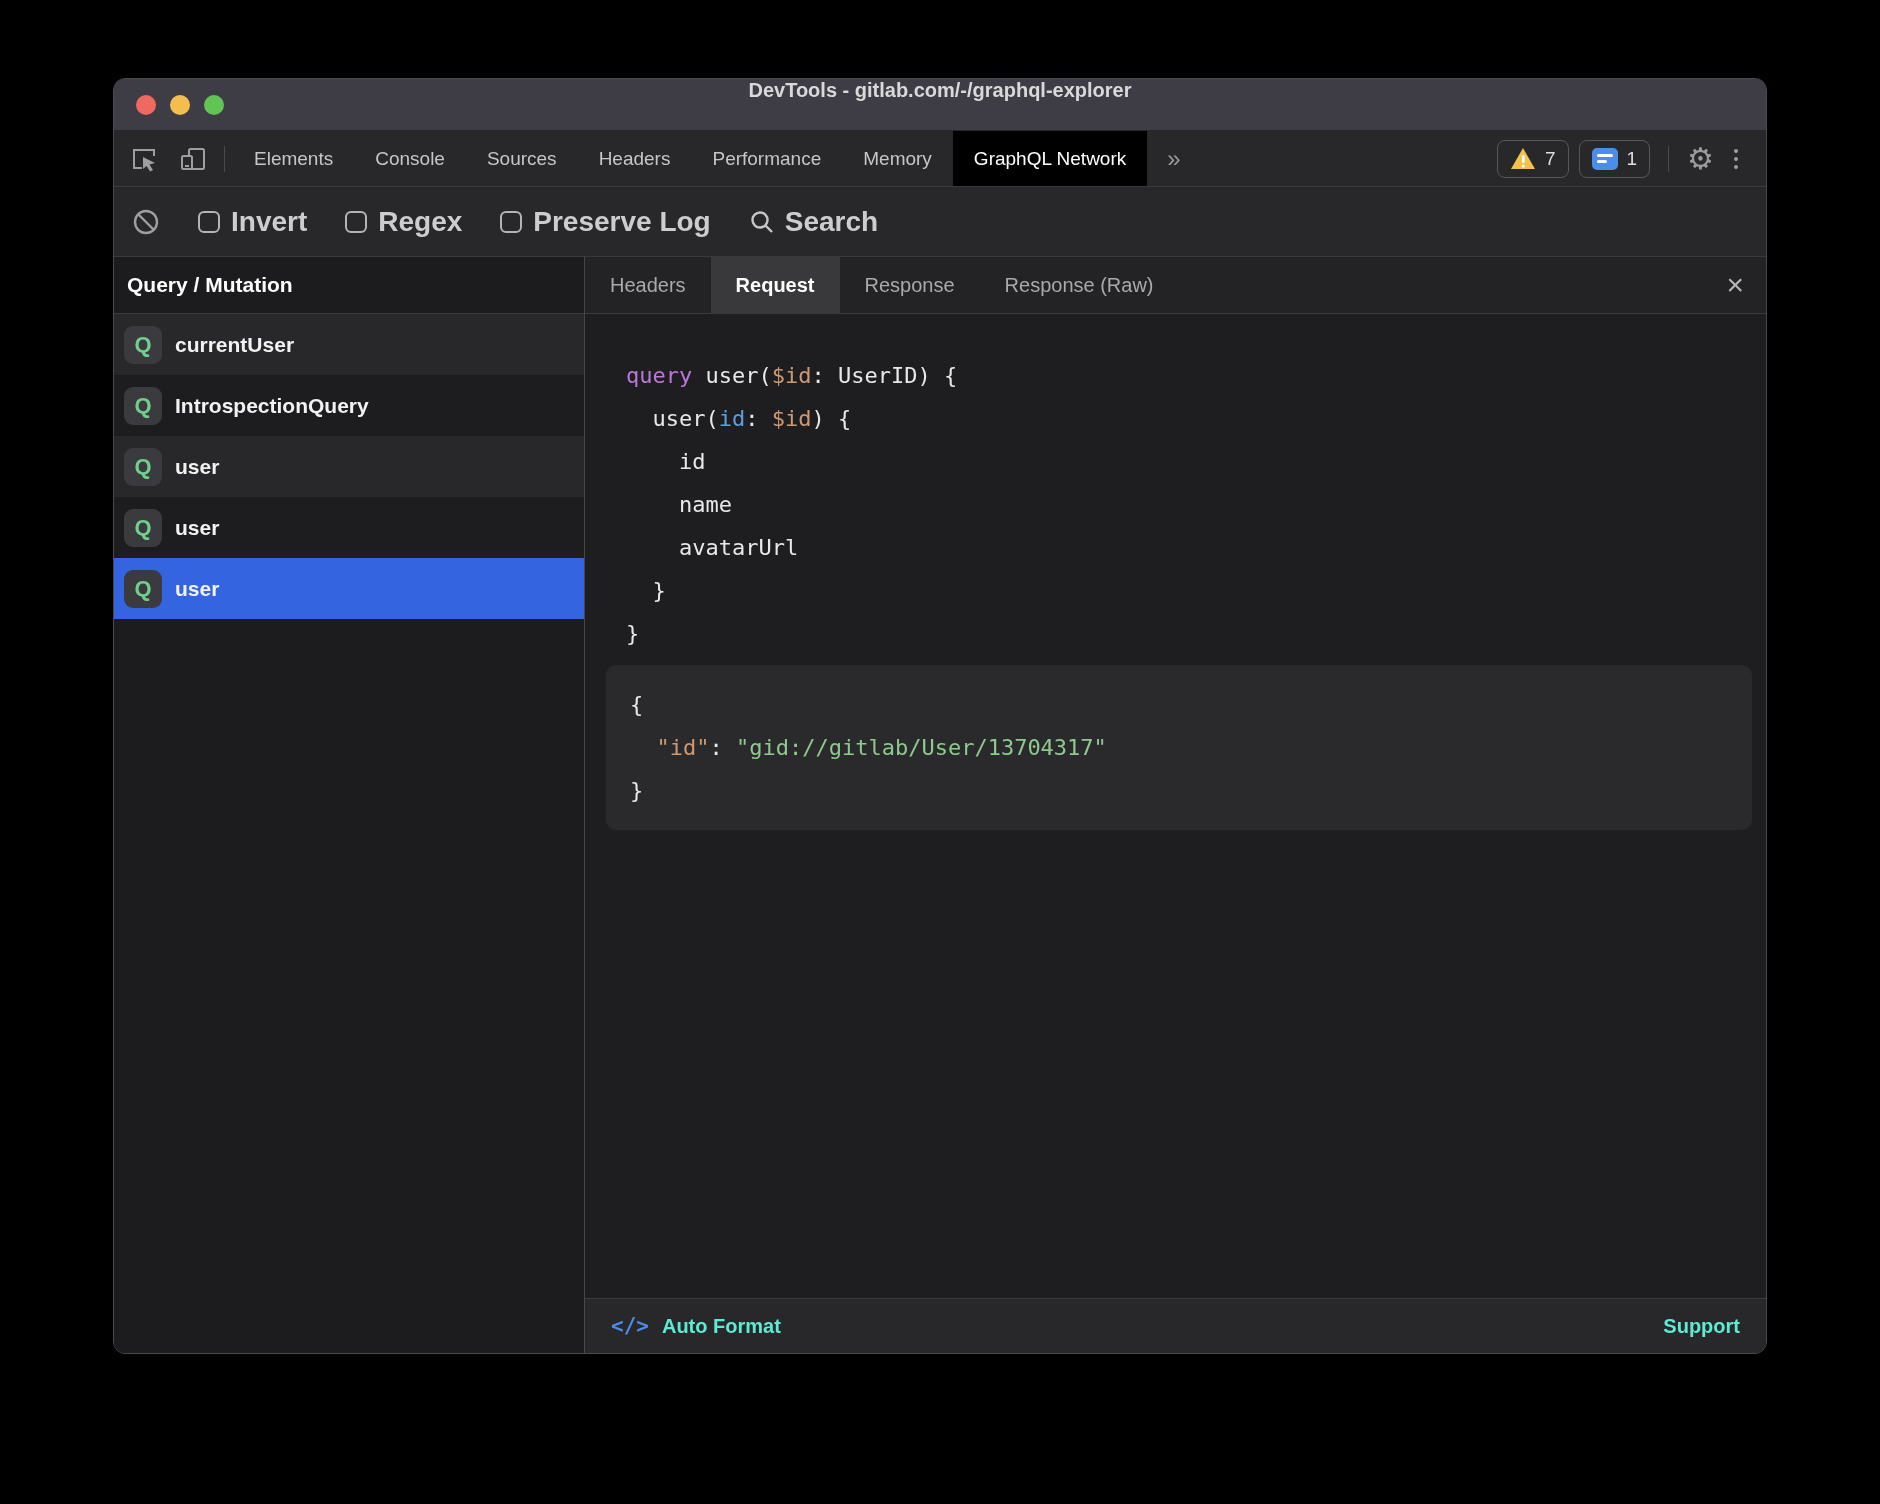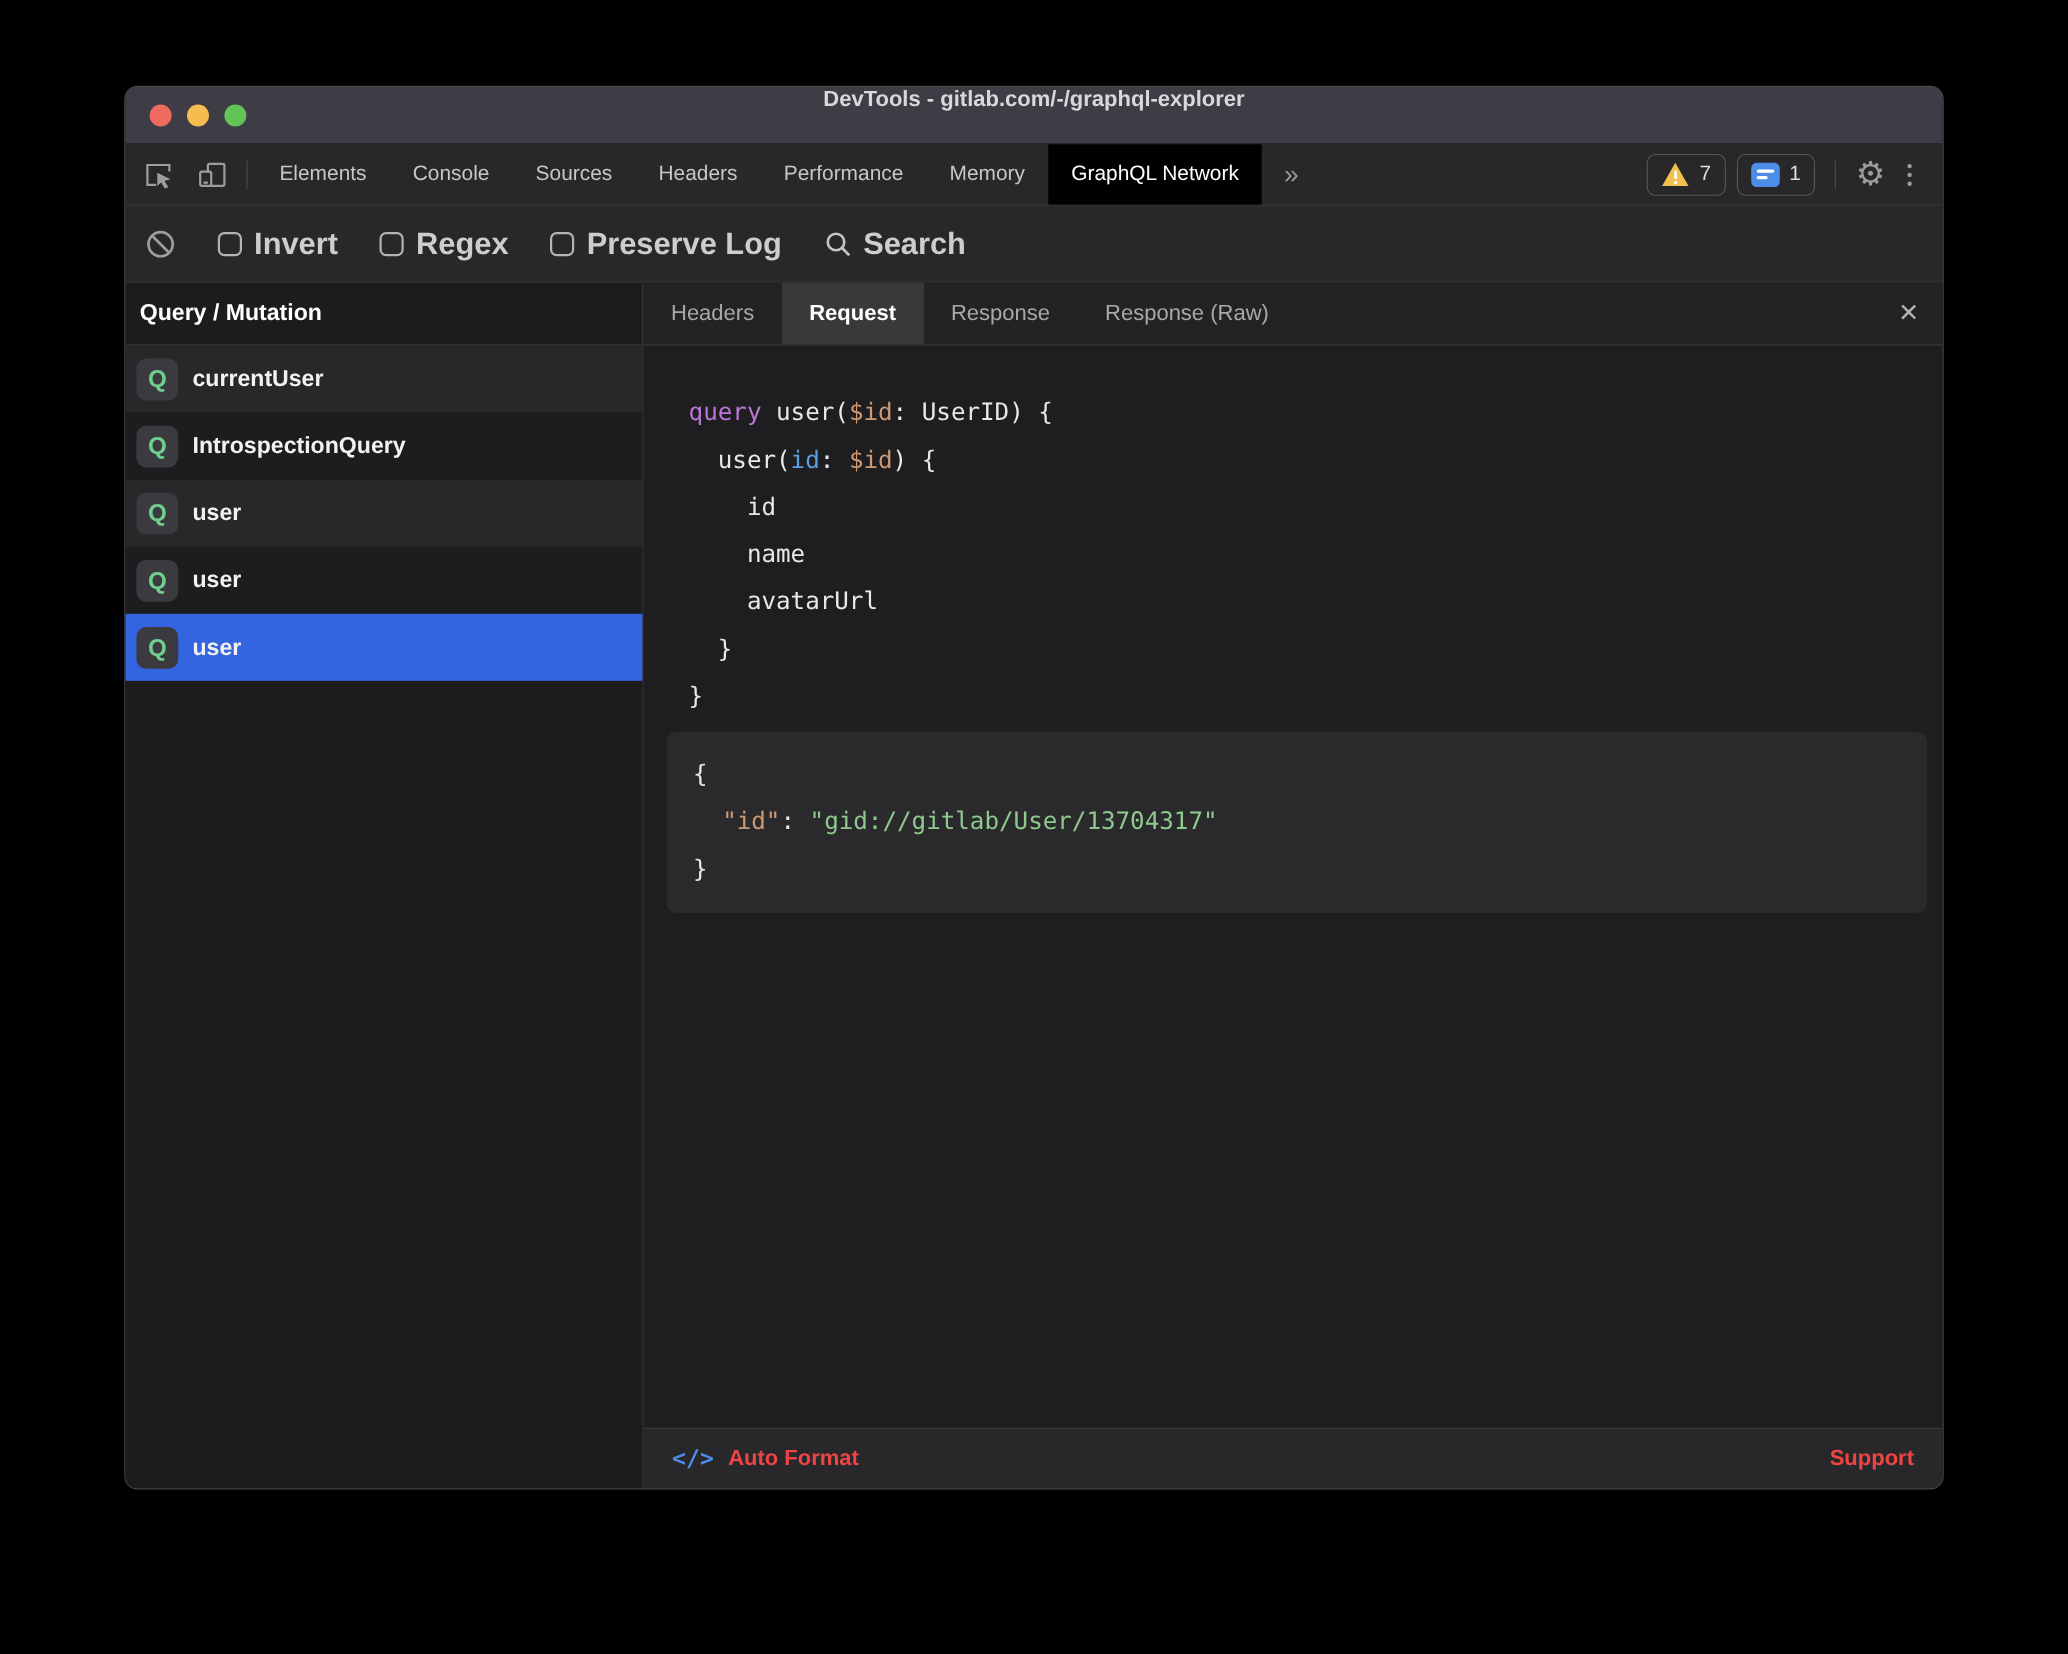--- a/index.html
+++ b/index.html
@@ -90,21 +90,21 @@
               border:none; border-radius:10px; height:50px; padding:0 24px;
               font-family:"Liberation Sans", sans-serif; cursor:default; }
 
   .varsbox { margin:10px 14px 0 21px; background:#2a2a2c; border-radius:10px;
              padding:18px 24px; font-family:"DejaVu Sans Mono", monospace;
              font-size:22px; line-height:43px; white-space:pre; }
 
   .dfooter { height:55px; background:#28282b; border-top:1px solid #3a3a3e;
              display:flex; align-items:center; padding:0 26px; gap:13px; flex:0 0 auto; }
   .code-ico { color:#4c8de8; font-family:"DejaVu Sans Mono", monospace; font-size:21px; font-weight:bold; }
-  .footer-label { color:#ef4444; font-size:20px; font-weight:bold; }
+  .footer-label { color:#5eead4; font-size:20px; font-weight:bold; }
   .dfooter .spacer { flex:1; }
 
   svg { display:block; }
 </style>
 </head>
 <body>
 
 <div class="window">
 
   <div class="titlebar">

